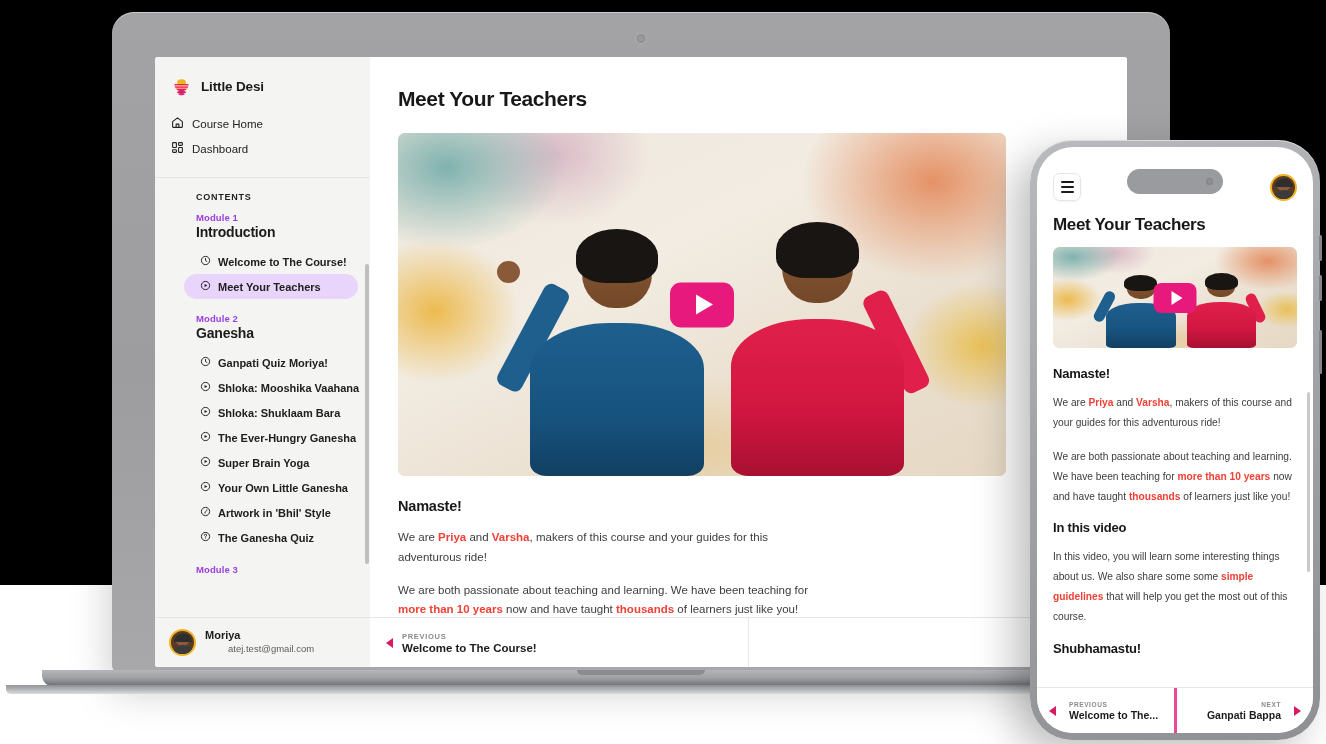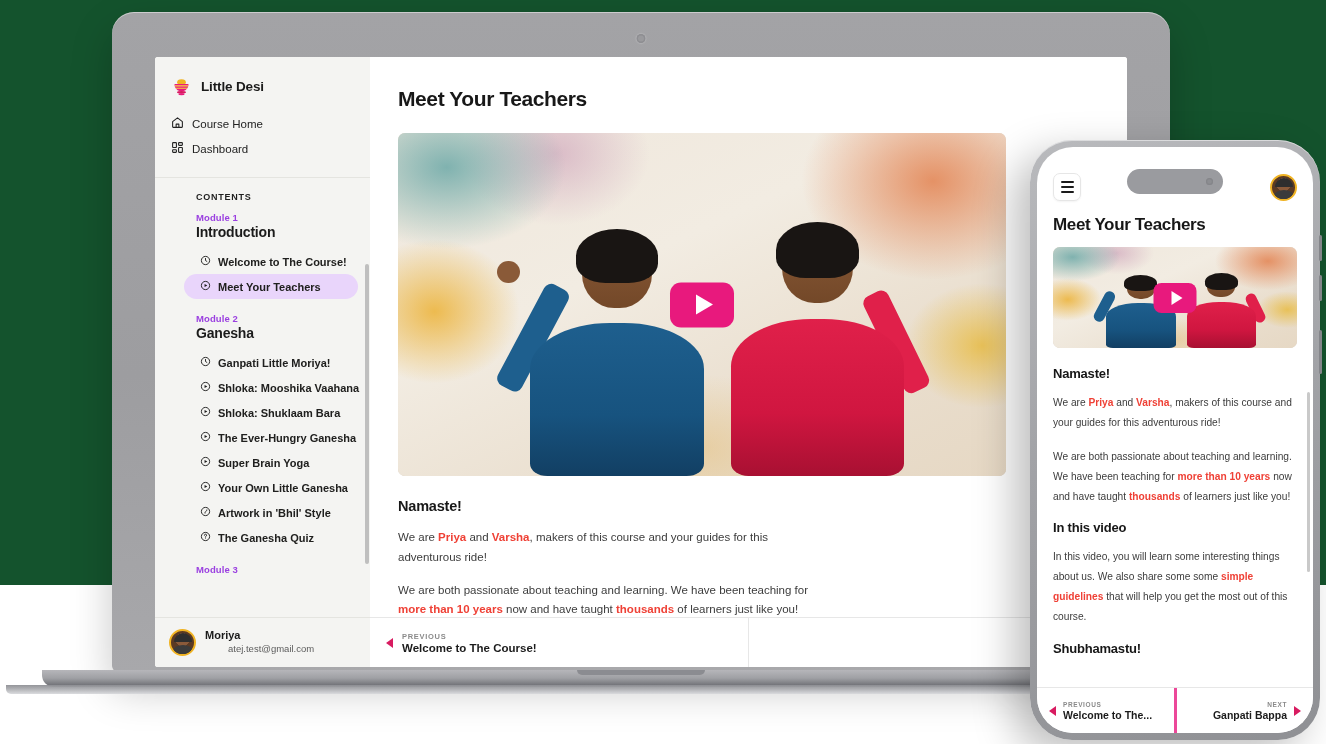--- a/index.html
+++ b/index.html
@@ -2,21 +2,21 @@
 <html><head>
 <meta charset="utf-8">
 <style>
   * { box-sizing: border-box; margin: 0; padding: 0; }
   html, body {
     width: 1326px; height: 744px;
     background: #ffffff;
     font-family: "Liberation Sans", sans-serif;
     overflow: hidden;
   }
-  #stage { position: relative; width: 1326px; height: 585px; background: #14532d; }
+  #stage { position: relative; width: 1326px; height: 585px; background: #000000; }
 
   
   #laptop { position: absolute; left: 112px; top: 12px; width: 1058px; height: 672px; }
   .laptop-lid {
     position: absolute; left: 0; top: 0; width: 1058px; height: 660px;
     background: linear-gradient(180deg,#a3a3a6 0%, #9d9da0 55%, #a8a8ab 100%);
     border-radius: 22px 22px 6px 6px;
     box-shadow: 0 18px 42px rgba(0,0,0,.22), inset 0 1px 0 rgba(255,255,255,.45);
   }
   .laptop-cam {
@@ -170,21 +170,21 @@
   }
   .ph-play i { width:0;height:0;border-left:11px solid #fff;border-top:7px solid transparent;border-bottom:7px solid transparent;margin-left:3px;display:block; }
   .ph-body { padding: 18px 16px 0; }
   .ph-h { font-size: 13px; font-weight: 700; color:#171717; margin-bottom: 12px; letter-spacing:-.2px; }
   .ph-p { font-size: 10.2px; color:#3c3c3c; line-height: 1.95; margin-bottom: 14px; }
   .ph-scroll { position:absolute; right:3px; top:245px; width:3px; height:180px; background:#c9c9c9; border-radius:2px; }
   .ph-foot {
     position:absolute; left:0; bottom:0; width:100%; height:46px;
     border-top:1px solid #e7e7e7; background:#fff; display:flex;
   }
-  .ph-fc { flex:1; display:flex; align-items:center; gap:7px; padding:0 12px; cursor:pointer; }
+  .ph-fc { flex:1; display:flex; align-items:center; gap:13px; padding:0 12px; cursor:pointer; }
   .ph-fc + .ph-fc { border-left:3px solid #ec4899; justify-content:flex-end; text-align:right; }
   .ph-fl { font-size:6.5px; letter-spacing:.6px; color:#8a8a8a; font-weight:700; text-transform:uppercase; }
   .ph-fv { font-size:10.5px; font-weight:700; color:#1b1b1b; margin-top:1px; white-space:nowrap; }
 
   
   .wc { position:absolute; inset:0;
     background:
       radial-gradient(ellipse 28% 34% at 8% 10%, rgba(90,160,160,.75) 0%, rgba(90,160,160,0) 70%),
       radial-gradient(ellipse 22% 30% at 26% 6%, rgba(200,150,180,.55) 0%, rgba(200,150,180,0) 70%),
       radial-gradient(ellipse 30% 40% at 88% 14%, rgba(226,124,72,.8) 0%, rgba(226,124,72,0) 72%),
@@ -291,21 +291,21 @@
             <div class="mod-num">Module 2</div>
             <div class="mod-title">Ganesha</div>
 
             <div class="lesson">
               <span>
                 <svg width="11" height="11" viewBox="0 0 24 24" fill="none" stroke="#1b1b1b" stroke-width="2">
                     <circle cx="12" cy="12" r="9"></circle>
                     <path d="M12 7.5V12l3 2" stroke-linecap="round"></path>
                   </svg>
               </span>
-              <span>Ganpati Little Moriya!</span>
+              <span>Ganpati Quiz Moriya!</span>
             </div>
             <div class="lesson">
               <span>
                 <svg width="11" height="11" viewBox="0 0 24 24" fill="none" stroke="#1b1b1b" stroke-width="2">
                     <circle cx="12" cy="12" r="9"></circle>
                     <path d="M10 8.5l6 3.5-6 3.5z" fill="#1b1b1b" stroke="none"></path>
                   </svg>
               </span>
               <span>Shloka: Mooshika Vaahana</span>
             </div>

